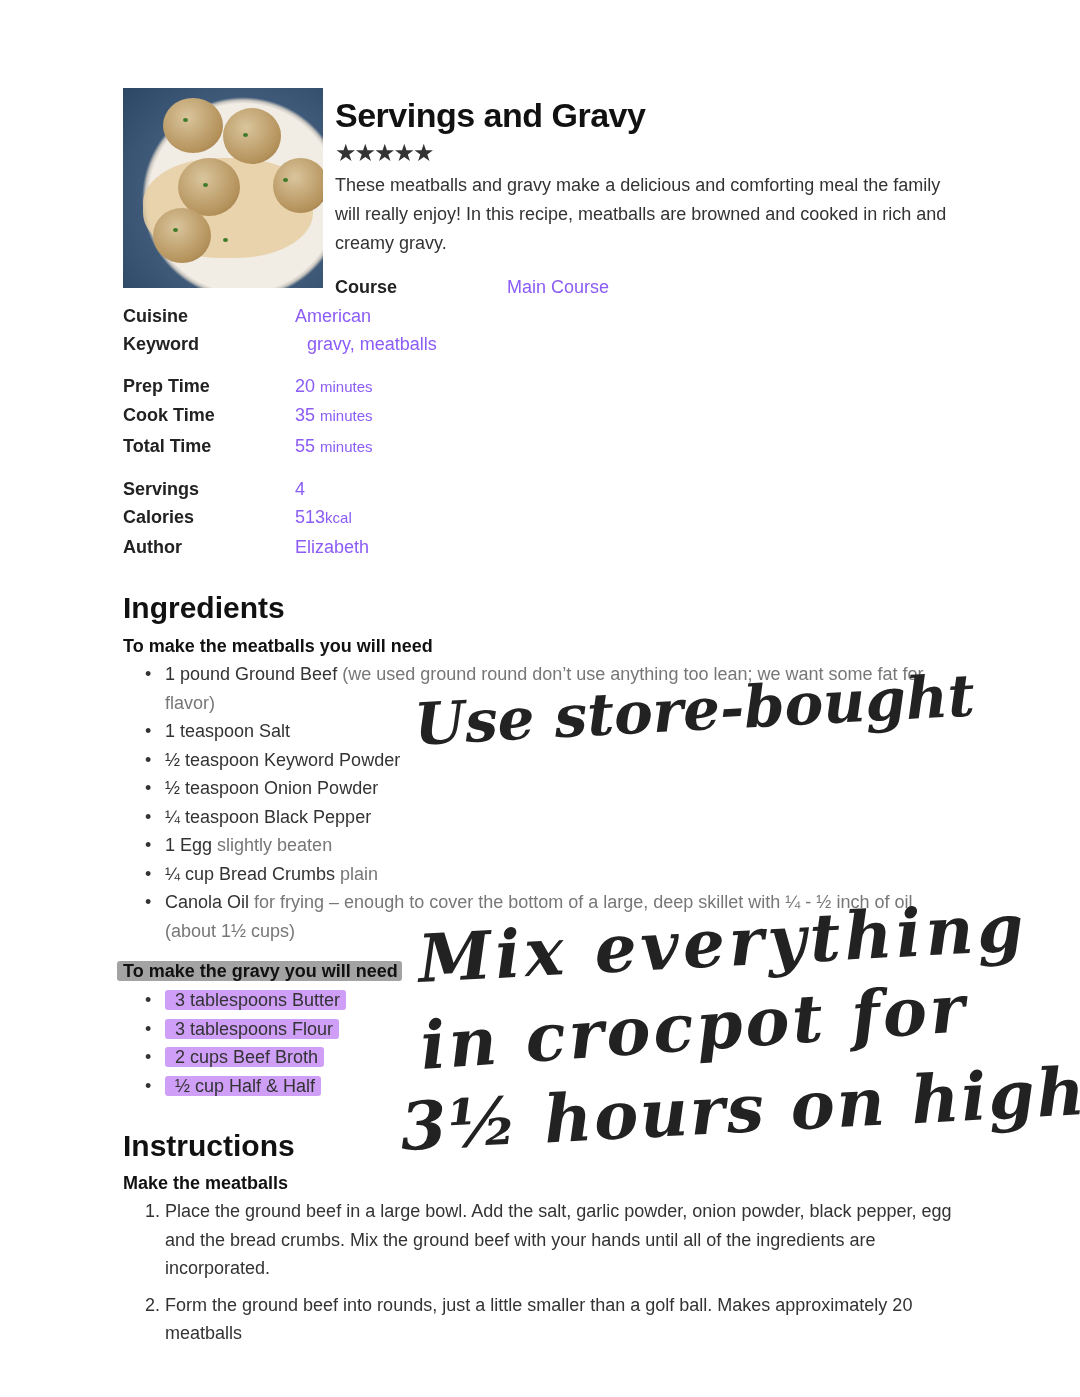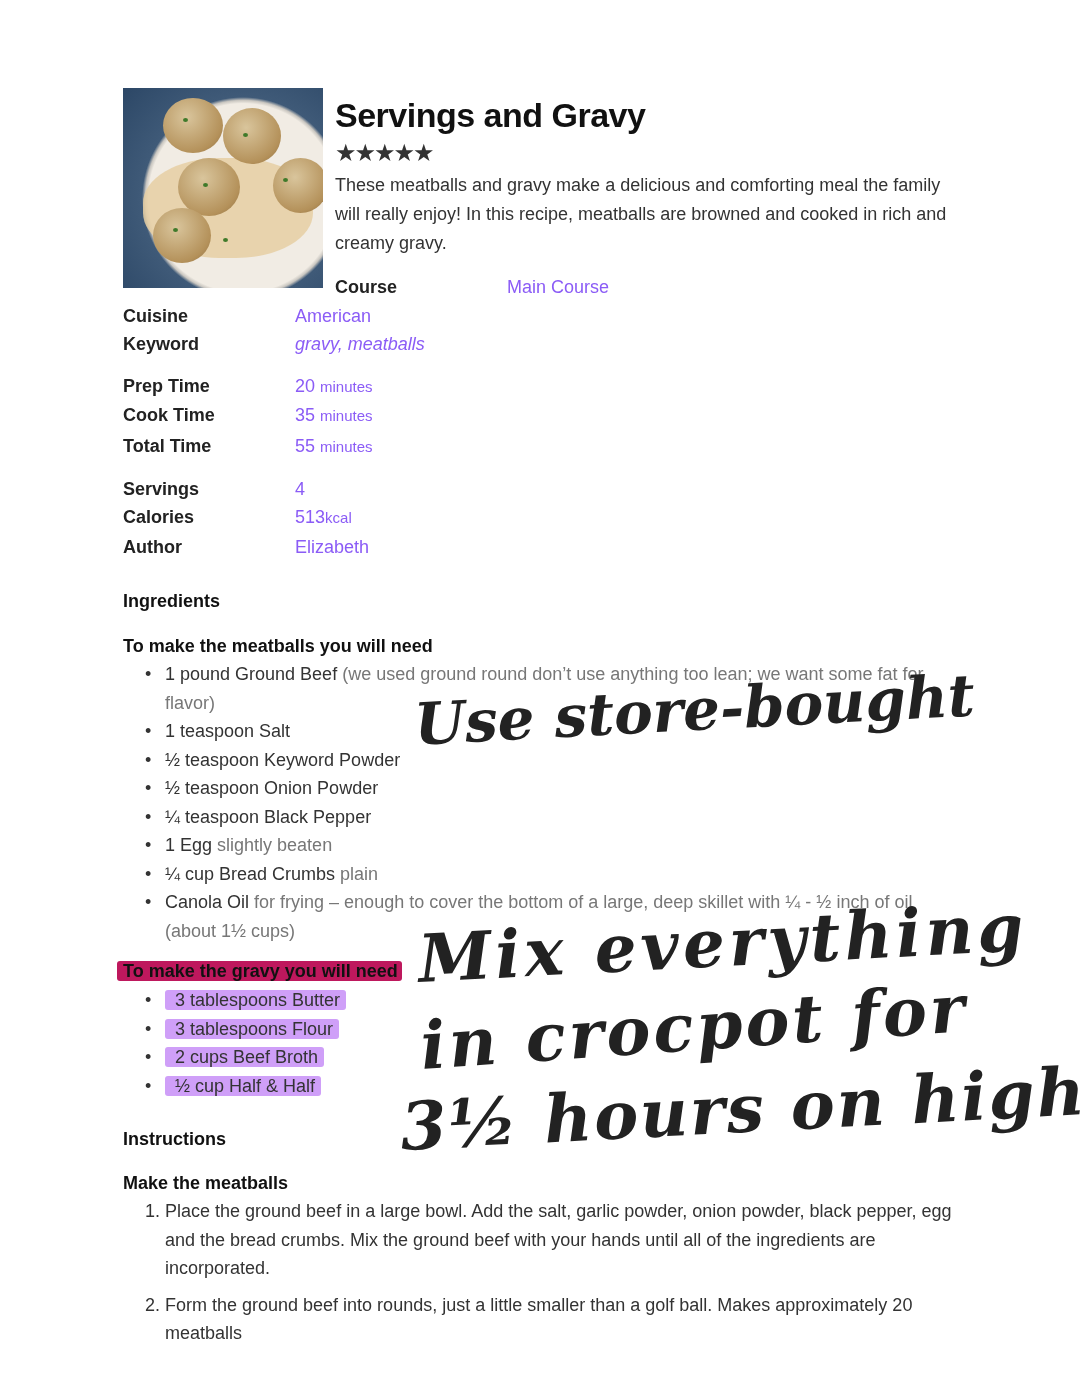--- a/index.html
+++ b/index.html
@@ -13,28 +13,28 @@
   .photo .sauce { position: absolute; border-radius: 45%; background: #e6cfa3; opacity: .85; }
   .photo .herb { position: absolute; width: 5px; height: 4px; background: #3f7a2a; border-radius: 50%; }
   .head { position: absolute; left: 212px; top: 0; width: 620px; }
   .title { font-size: 34px; font-weight: bold; color: #111; margin: 8px 0 0 0; letter-spacing: -0.5px; }
   .stars { margin-top: 4px; font-size: 24px; color: #333; letter-spacing: -2px; }
   .summary { font-size: 18px; line-height: 29px; color: #333; margin-top: 4px; }
   .meta { position: absolute; font-size: 18px; }
   .meta .lbl { position: absolute; left: 0; font-weight: bold; color: #222; white-space: nowrap; }
   .meta .val { position: absolute; white-space: nowrap; color: #8b5cf6; }
   .meta .unit { font-size: 15px; }
-  h2 { position: absolute; font-size: 18px; font-weight: bold; color: #111; margin: 0; }
+  h2 { position: absolute; font-size: 30px; font-weight: bold; color: #111; margin: 0; }
   h3 { position: absolute; font-size: 18px; font-weight: bold; color: #111; margin: 0; }
   ul.ing { position: absolute; margin: 0; padding: 0; list-style: none; font-size: 18px; }
   ul.ing li { position: relative; padding-left: 42px; line-height: 28.5px; }
   ul.ing li::before { content: "•"; position: absolute; left: 22px; color: #333; }
   .note { color: #777; }
   .hl { background: #cf9ff8; border-radius: 3px; padding: 0 6px 0 10px; }
-  .hl-head { background: #be185d; border-radius: 3px; padding: 0 4px 0 6px; }
+  .hl-head { background: #a3a3a3; border-radius: 3px; padding: 0 4px 0 6px; }
   ol.steps { position: absolute; margin: 0; padding: 0; list-style: none; font-size: 18px; }
   ol.steps li { position: relative; padding-left: 42px; line-height: 28.5px; margin-bottom: 8px; }
   ol.steps li .num { position: absolute; left: 22px; }
   .hand { position: absolute; font-family: "DejaVu Serif", serif; font-style: italic; font-weight: bold;
           color: #222; white-space: nowrap; }
 </style>
 </head>
 <body>
 
 <div class="recipe">
@@ -63,21 +63,21 @@
   <div class="meta" style="left:212px;top:189px;">
     <span class="lbl">Course</span>
     <span class="val" style="left:172px;">Main Course</span>
   </div>
   <div class="meta" style="left:0;top:218px;">
     <span class="lbl">Cuisine</span>
     <span class="val" style="left:172px;">American</span>
   </div>
   <div class="meta" style="left:0;top:246px;">
     <span class="lbl">Keyword</span>
-    <span class="val" style="left:172px;font-style:italic;">gravy, meatballs</span>
+    <span class="val" style="left:184px;">gravy, meatballs</span>
   </div>
   <div class="meta" style="left:0;top:288px;">
     <span class="lbl">Prep Time</span>
     <span class="val" style="left:172px;"><span>20</span> <span class="unit">minutes</span></span>
   </div>
   <div class="meta" style="left:0;top:317px;">
     <span class="lbl">Cook Time</span>
     <span class="val" style="left:172px;"><span>35</span> <span class="unit">minutes</span></span>
   </div>
   <div class="meta" style="left:0;top:348px;">

